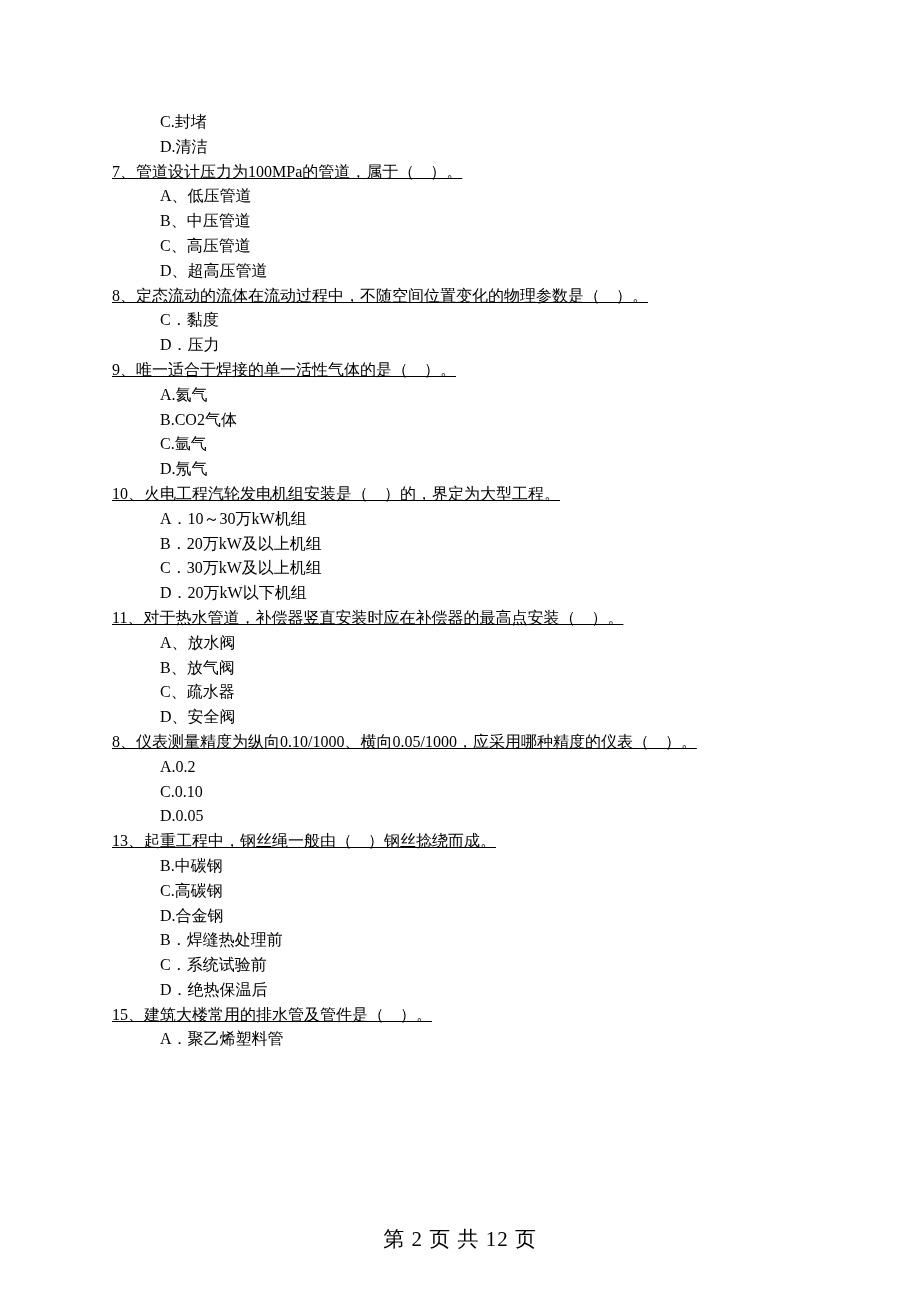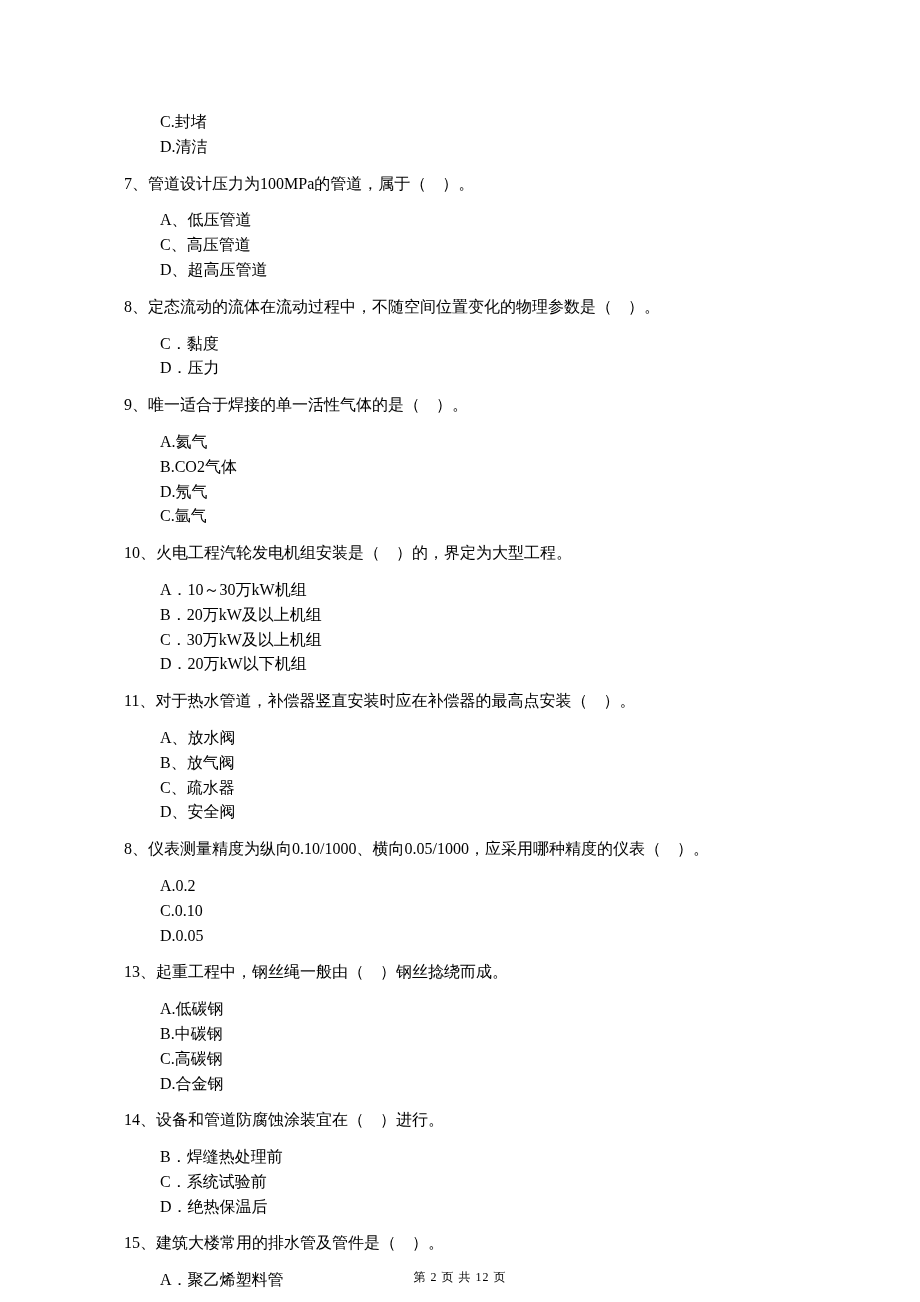--- a/index.html
+++ b/index.html
@@ -16,67 +16,69 @@
       box-sizing: border-box;
       width: 920px;
       min-height: 1302px;
       padding: 110px 120px 40px 112px;
       position: relative;
     }
     .q {
       margin: 0;
     }
     .q-stem {
-      margin: 12px;
+      margin: 0;
       white-space: pre-wrap;
+      text-decoration: underline;
     }
     .opt {
       margin: 0;
       padding-left: 3em;
       white-space: pre-wrap;
     }
     .footer {
       position: absolute;
       bottom: 46px;
       left: 0;
       width: 100%;
       text-align: center;
-      font-size: 12px;
+      font-size: 21px;
       letter-spacing: 1px;
     }
   </style>
 </head>
 <body>
 
 <div class="page">
 
   <div>
     <p class="opt">C.封堵</p>
     <p class="opt">D.清洁</p>
   </div>
 
   <div class="q">
     <p class="q-stem">7、管道设计压力为100MPa的管道，属于（    ）。</p>
     <p class="opt">A、低压管道</p>
+    <p class="opt">B、中压管道</p>
     <p class="opt">C、高压管道</p>
     <p class="opt">D、超高压管道</p>
   </div>
 
   <div class="q">
     <p class="q-stem">8、定态流动的流体在流动过程中，不随空间位置变化的物理参数是（    ）。</p>
     <p class="opt">C．黏度</p>
     <p class="opt">D．压力</p>
   </div>
 
   <div class="q">
     <p class="q-stem">9、唯一适合于焊接的单一活性气体的是（    ）。</p>
     <p class="opt">A.氦气</p>
     <p class="opt">B.CO2气体</p>
+    <p class="opt">C.氩气</p>
     <p class="opt">D.氖气</p>
-    <p class="opt">C.氩气</p>
   </div>
 
   <div class="q">
     <p class="q-stem">10、火电工程汽轮发电机组安装是（    ）的，界定为大型工程。</p>
     <p class="opt">A．10～30万kW机组</p>
     <p class="opt">B．20万kW及以上机组</p>
     <p class="opt">C．30万kW及以上机组</p>
     <p class="opt">D．20万kW以下机组</p>
   </div>
 
@@ -90,28 +92,26 @@
 
   <div class="q">
     <p class="q-stem">8、仪表测量精度为纵向0.10/1000、横向0.05/1000，应采用哪种精度的仪表（    ）。</p>
     <p class="opt">A.0.2</p>
     <p class="opt">C.0.10</p>
     <p class="opt">D.0.05</p>
   </div>
 
   <div class="q">
     <p class="q-stem">13、起重工程中，钢丝绳一般由（    ）钢丝捻绕而成。</p>
-    <p class="opt">A.低碳钢</p>
     <p class="opt">B.中碳钢</p>
     <p class="opt">C.高碳钢</p>
     <p class="opt">D.合金钢</p>
   </div>
 
   <div class="q">
-    <p class="q-stem">14、设备和管道防腐蚀涂装宜在（    ）进行。</p>
     <p class="opt">B．焊缝热处理前</p>
     <p class="opt">C．系统试验前</p>
     <p class="opt">D．绝热保温后</p>
   </div>
 
   <div class="q">
     <p class="q-stem">15、建筑大楼常用的排水管及管件是（    ）。</p>
     <p class="opt">A．聚乙烯塑料管</p>
   </div>
 

